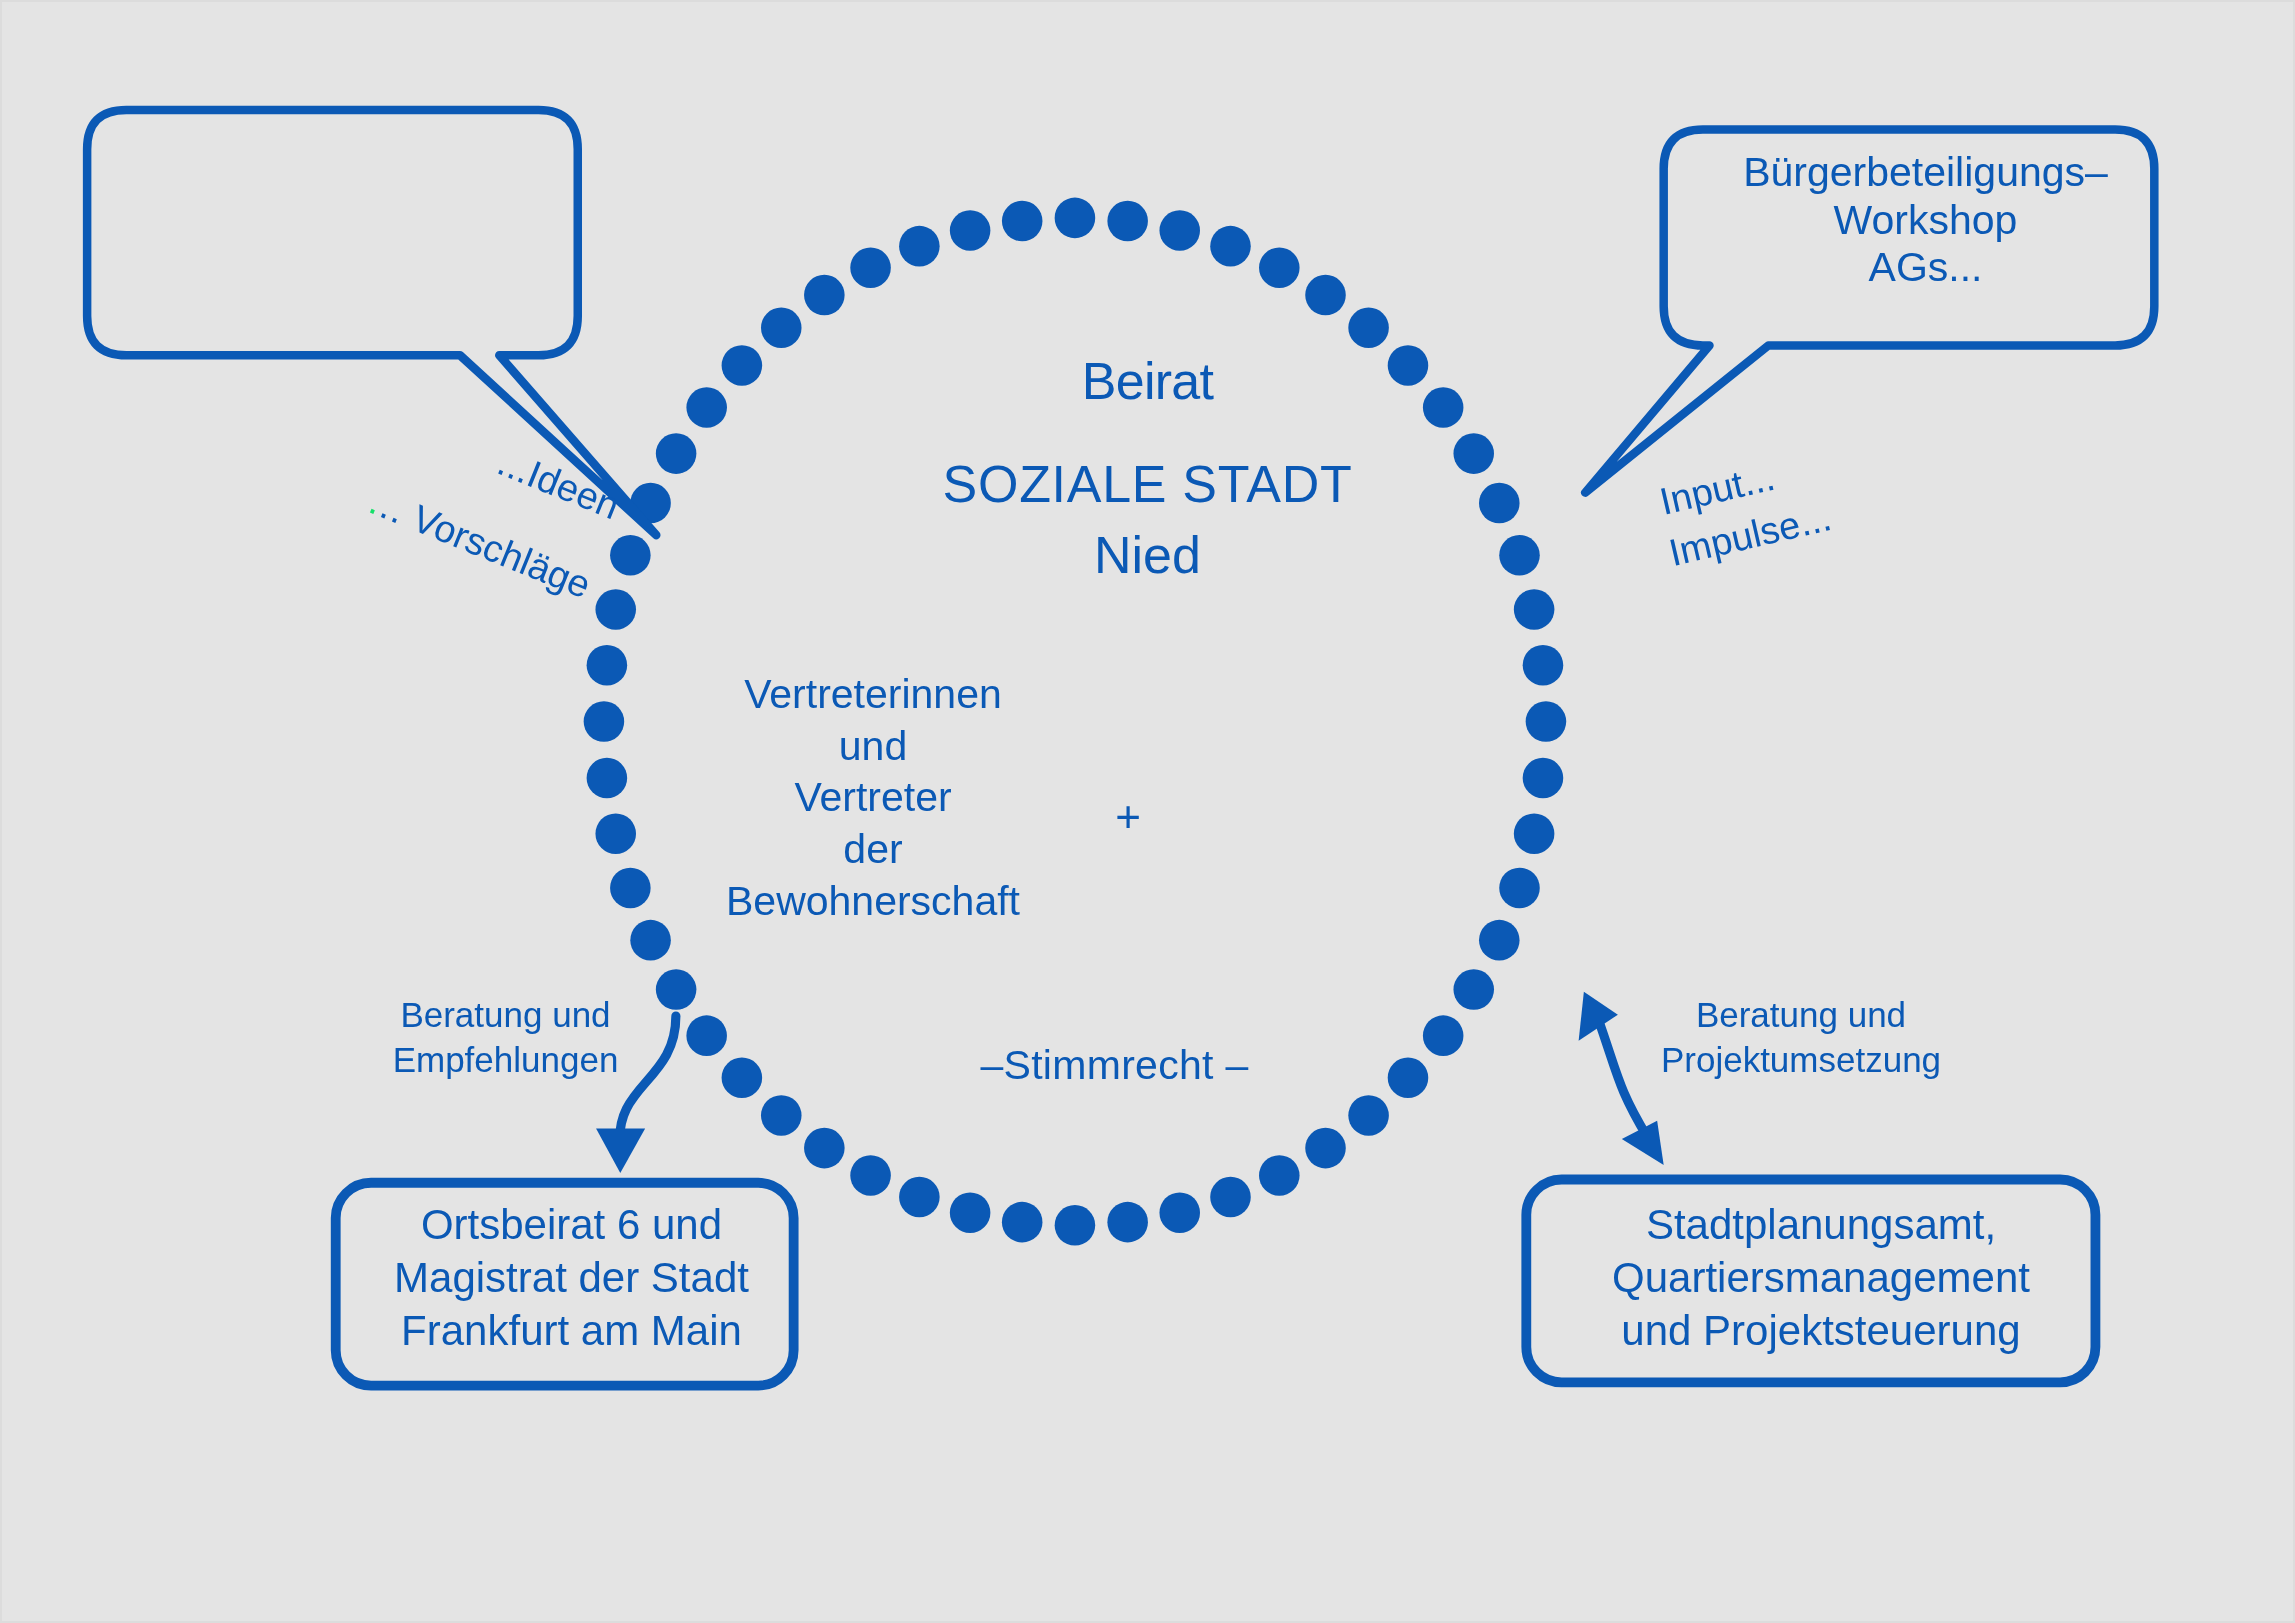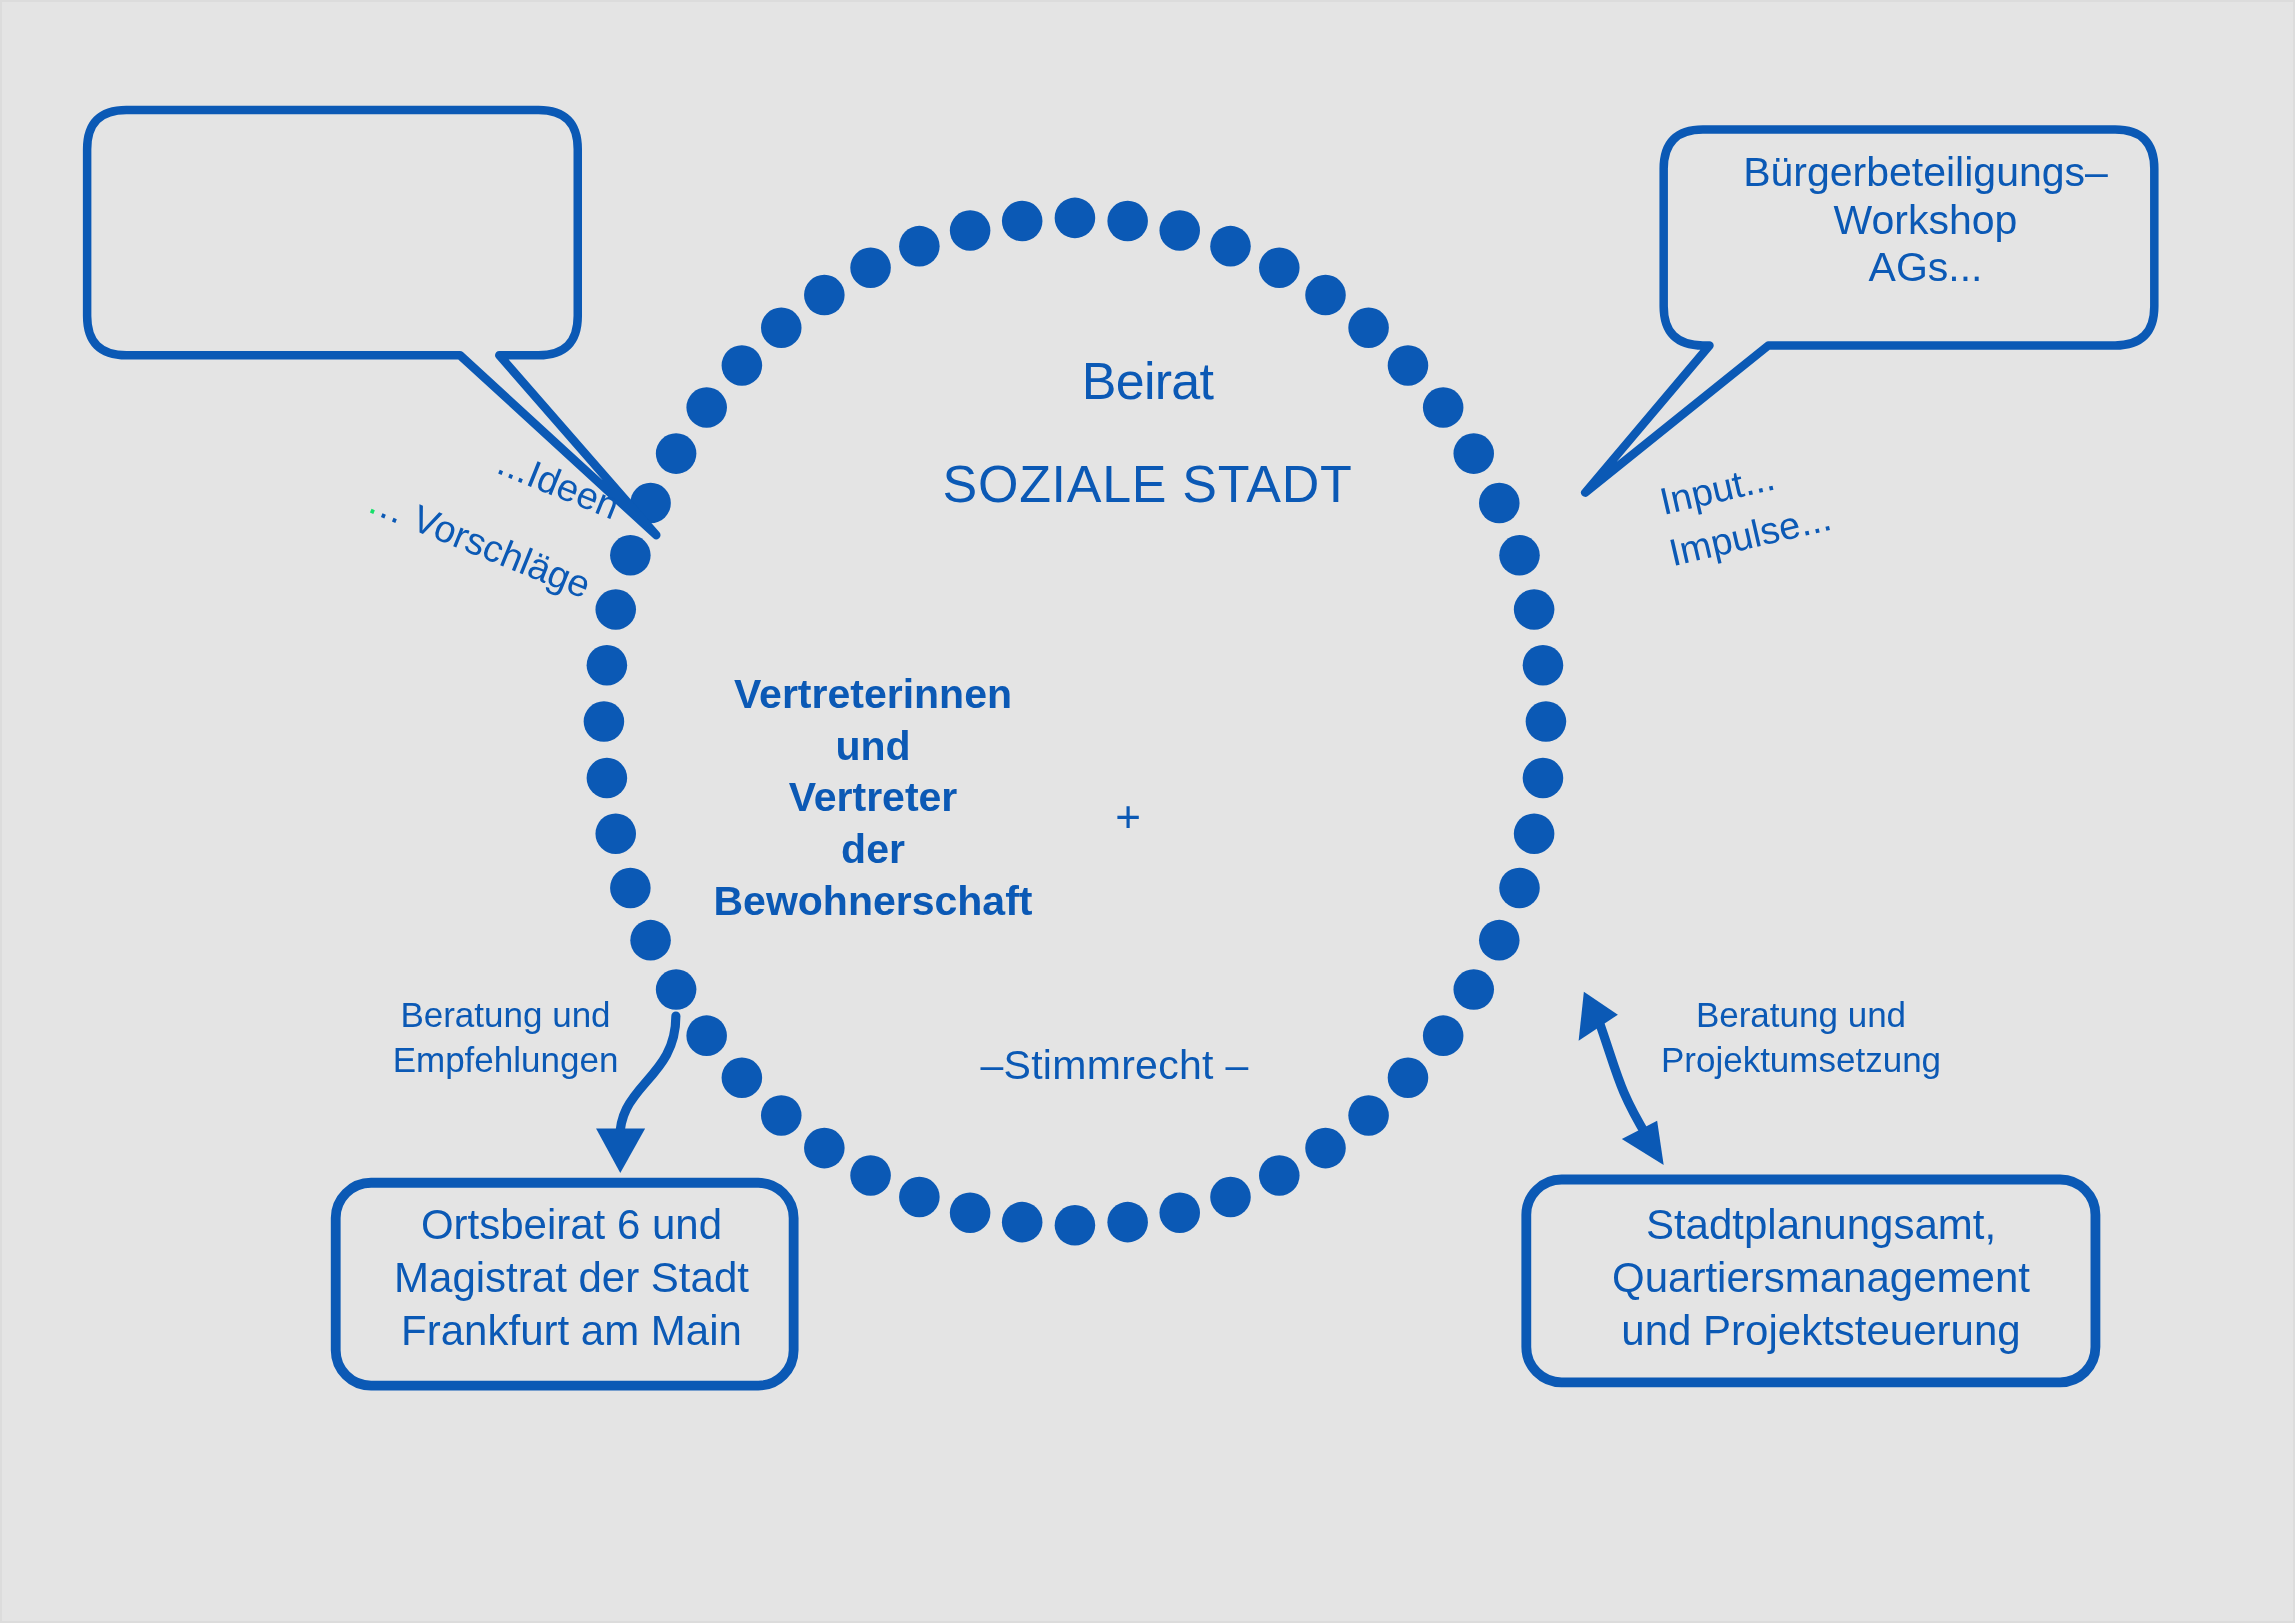--- a/index.html
+++ b/index.html
@@ -50,21 +50,21 @@
   #circle-sub2{
     left:779px; top:523px; width:733px;
     font-size:52px;
   }
 
   
   .col{
     font-size:41px;
     line-height:1.26;
   }
-  #col-left{ left:681px; top:667px; width:380px;font-weight:bold; }
+  #col-left{ left:681px; top:667px; width:380px; }
   #col-right{ left:1197px; top:667px; width:340px; }
   #col-plus{
     left:1067px; top:789px; width:118px;
     font-size:44px;
   }
 
   #stimmrecht{
     left:916px; top:1040px; width:393px;
     font-size:41px; letter-spacing:0.3px;
   }
@@ -211,20 +211,21 @@
 
 
   <div class="txt bubble-txt" id="bubble-right-text">Bürgerbeteiligungs–
 Workshop
 AGs...</div>
 
   <div class="txt" id="circle-title">Beirat</div>
 
   <div class="txt" id="circle-sub1">SOZIALE STADT</div>
 
+  <div class="txt" id="circle-sub2">Nied</div>
 
   <div class="txt col" id="col-left">Vertreterinnen
 und
 Vertreter
 der
 Bewohnerschaft</div>
 
   <div class="txt" id="col-plus">+</div>
 
 

